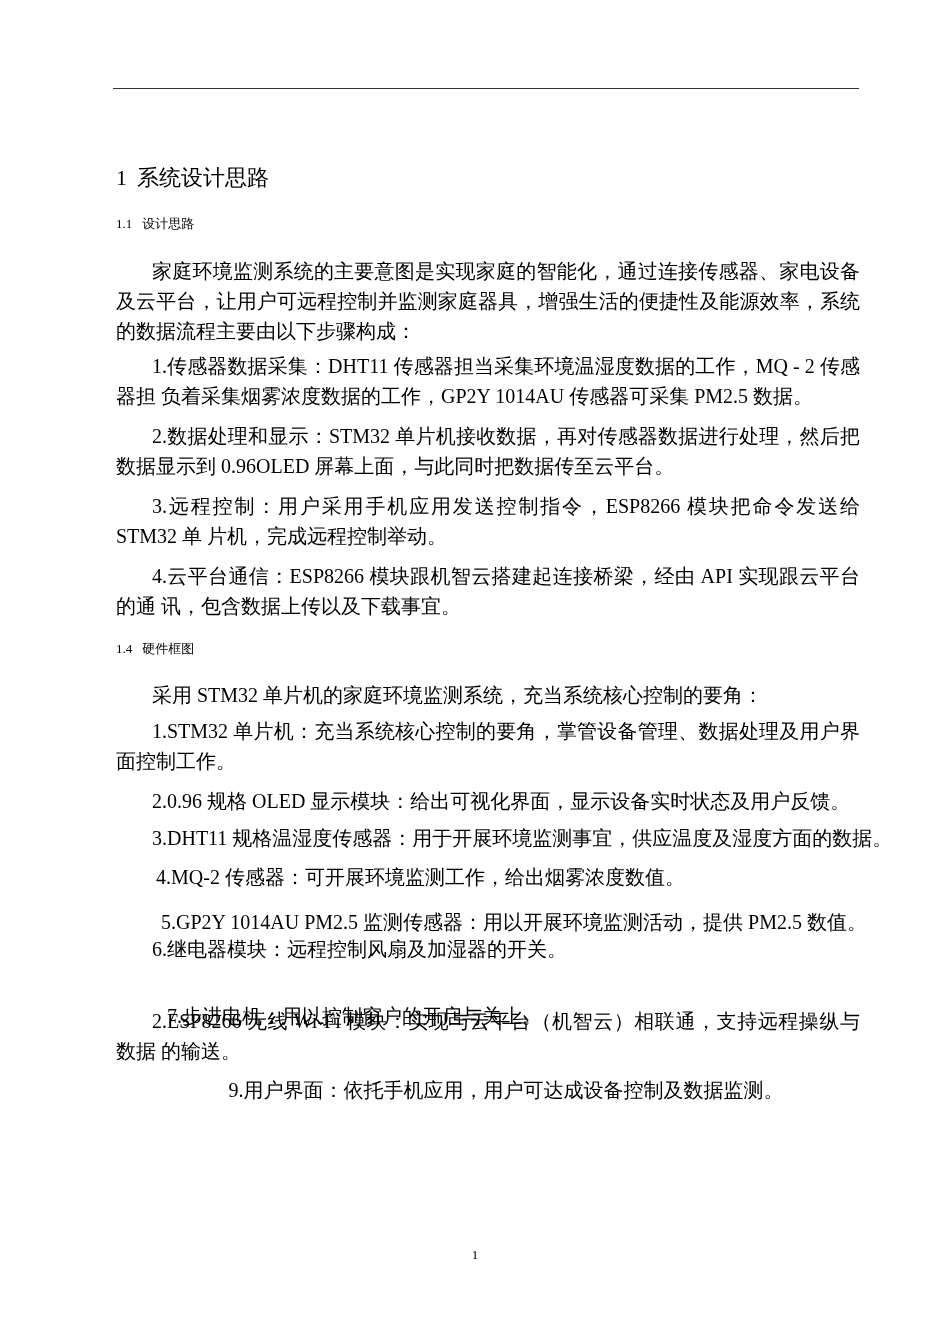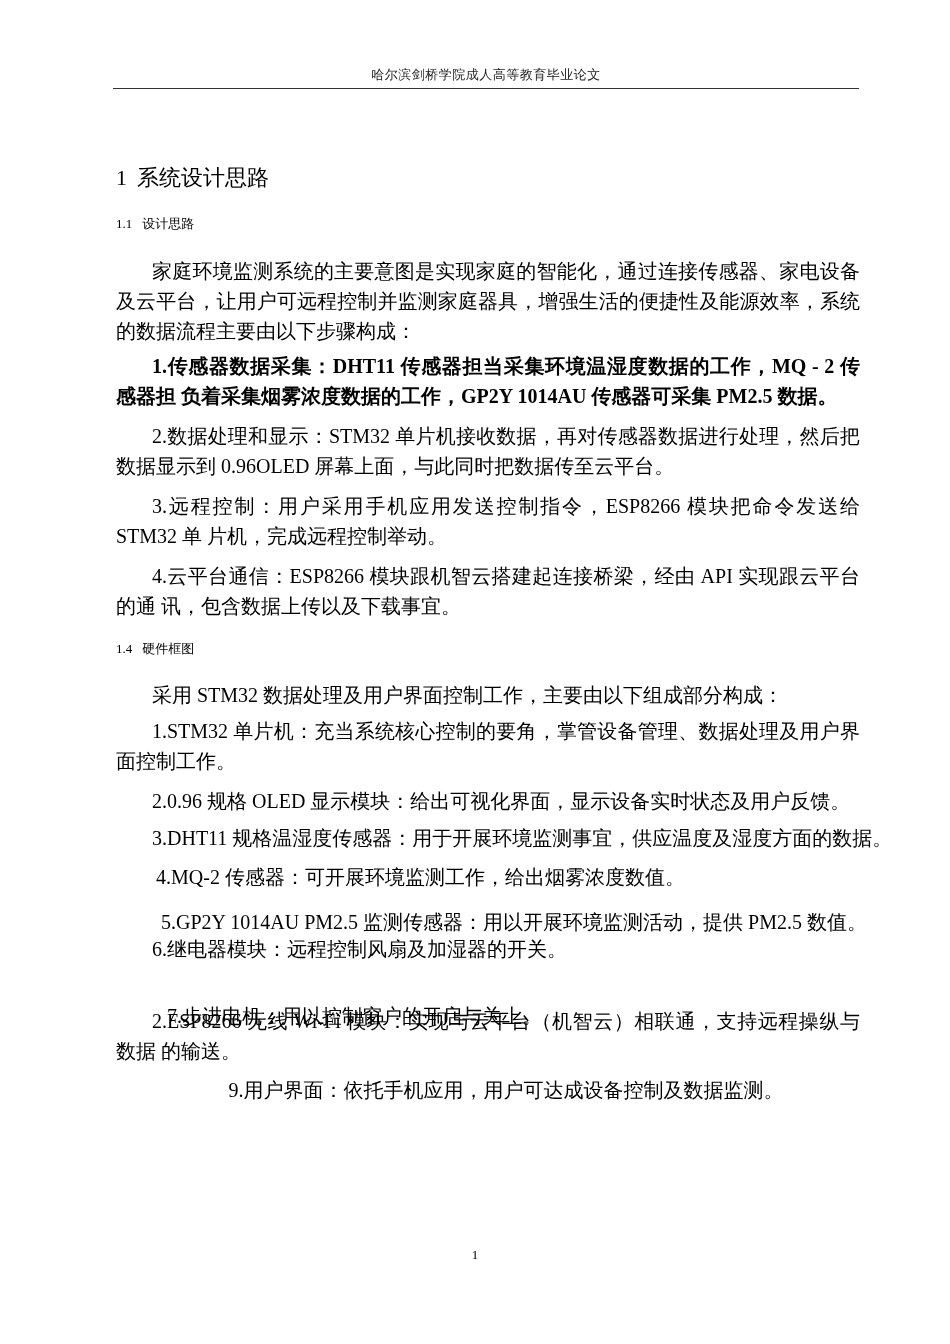--- a/index.html
+++ b/index.html
@@ -90,45 +90,44 @@
       text-align: center;
       font-size: 13px;
       font-family: "Liberation Serif", serif;
     }
   </style>
 </head>
 <body>
 
 <div class="page">
 
-  <div class="running-header">哈尔滨剑桥学院成人高等教育毕业论文</div>
   <div class="header-rule"></div>
 
   <div class="content">
 
     <div class="h1">
       <span class="num">1</span><span>系统设计思路</span>
     </div>
 
     <div class="h2" style="top:215px;">
       <span class="num">1.1</span><span>设计思路</span>
     </div>
 
     <p class="para" style="top:256px; margin:0;">家庭环境监测系统的主要意图是实现家庭的智能化，通过连接传感器、家电设备及云平台，让用户可远程控制并监测家庭器具，增强生活的便捷性及能源效率，系统的数据流程主要由以下步骤构成：</p>
 
-    <p class="para" style="top:351px; margin:0;font-weight:bold;">1.传感器数据采集：DHT11 传感器担当采集环境温湿度数据的工作，MQ - 2 传感器担  负着采集烟雾浓度数据的工作，GP2Y 1014AU 传感器可采集  PM2.5 数据。</p>
+    <p class="para" style="top:351px; margin:0;">1.传感器数据采集：DHT11 传感器担当采集环境温湿度数据的工作，MQ - 2 传感器担  负着采集烟雾浓度数据的工作，GP2Y 1014AU 传感器可采集  PM2.5 数据。</p>
     <p class="para" style="top:421px; margin:0;">2.数据处理和显示：STM32 单片机接收数据，再对传感器数据进行处理，然后把数据显示到  0.96OLED 屏幕上面，与此同时把数据传至云平台。</p>
     <p class="para" style="top:491px; margin:0;">3.远程控制：用户采用手机应用发送控制指令，ESP8266 模块把命令发送给  STM32 单  片机，完成远程控制举动。</p>
     <p class="para" style="top:561px; margin:0;">4.云平台通信：ESP8266 模块跟机智云搭建起连接桥梁，经由 API 实现跟云平台的通  讯，包含数据上传以及下载事宜。</p>
 
     <div class="h2" style="top:640px;">
       <span class="num">1.4</span><span>硬件框图</span>
     </div>
 
-    <p class="para single" style="top:680px; margin:0;">采用  STM32 数据处理及用户界面控制工作，主要由以下组成部分构成：</p>
+    <p class="para single" style="top:680px; margin:0;">采用  STM32 单片机的家庭环境监测系统，充当系统核心控制的要角：</p>
 
     <p class="para" style="top:716px; margin:0;">1.STM32 单片机：充当系统核心控制的要角，掌管设备管理、数据处理及用户界面控制工作。</p>
     <p class="para single" style="top:786px; margin:0;">2.0.96 规格  OLED 显示模块：给出可视化界面，显示设备实时状态及用户反馈。</p>
     <p class="para single" style="top:823px; margin:0;">3.DHT11 规格温湿度传感器：用于开展环境监测事宜，供应温度及湿度方面的数据。</p>
     <p class="para single" style="top:858px; margin:4px;">4.MQ-2 传感器：可开展环境监测工作，给出烟雾浓度数值。</p>
     <p class="para single" style="top:898px; margin:9px;">5.GP2Y 1014AU PM2.5 监测传感器：用以开展环境监测活动，提供  PM2.5 数值。</p>
     <p class="para single" style="top:934px; margin:0;">6.继电器模块：远程控制风扇及加湿器的开关。</p>
     <p class="para single" style="top:986px; margin:15px;">7.步进电机：用以控制窗户的开启与关上。</p>
     <p class="para" style="top:1006px; margin:0;">2.ESP8266 无线  Wi-Fi 模块：实现与云平台（机智云）相联通，支持远程操纵与数据  的输送。</p>
     <p class="para single" style="top:1075px; margin:0;text-align:center;">9.用户界面：依托手机应用，用户可达成设备控制及数据监测。</p>

